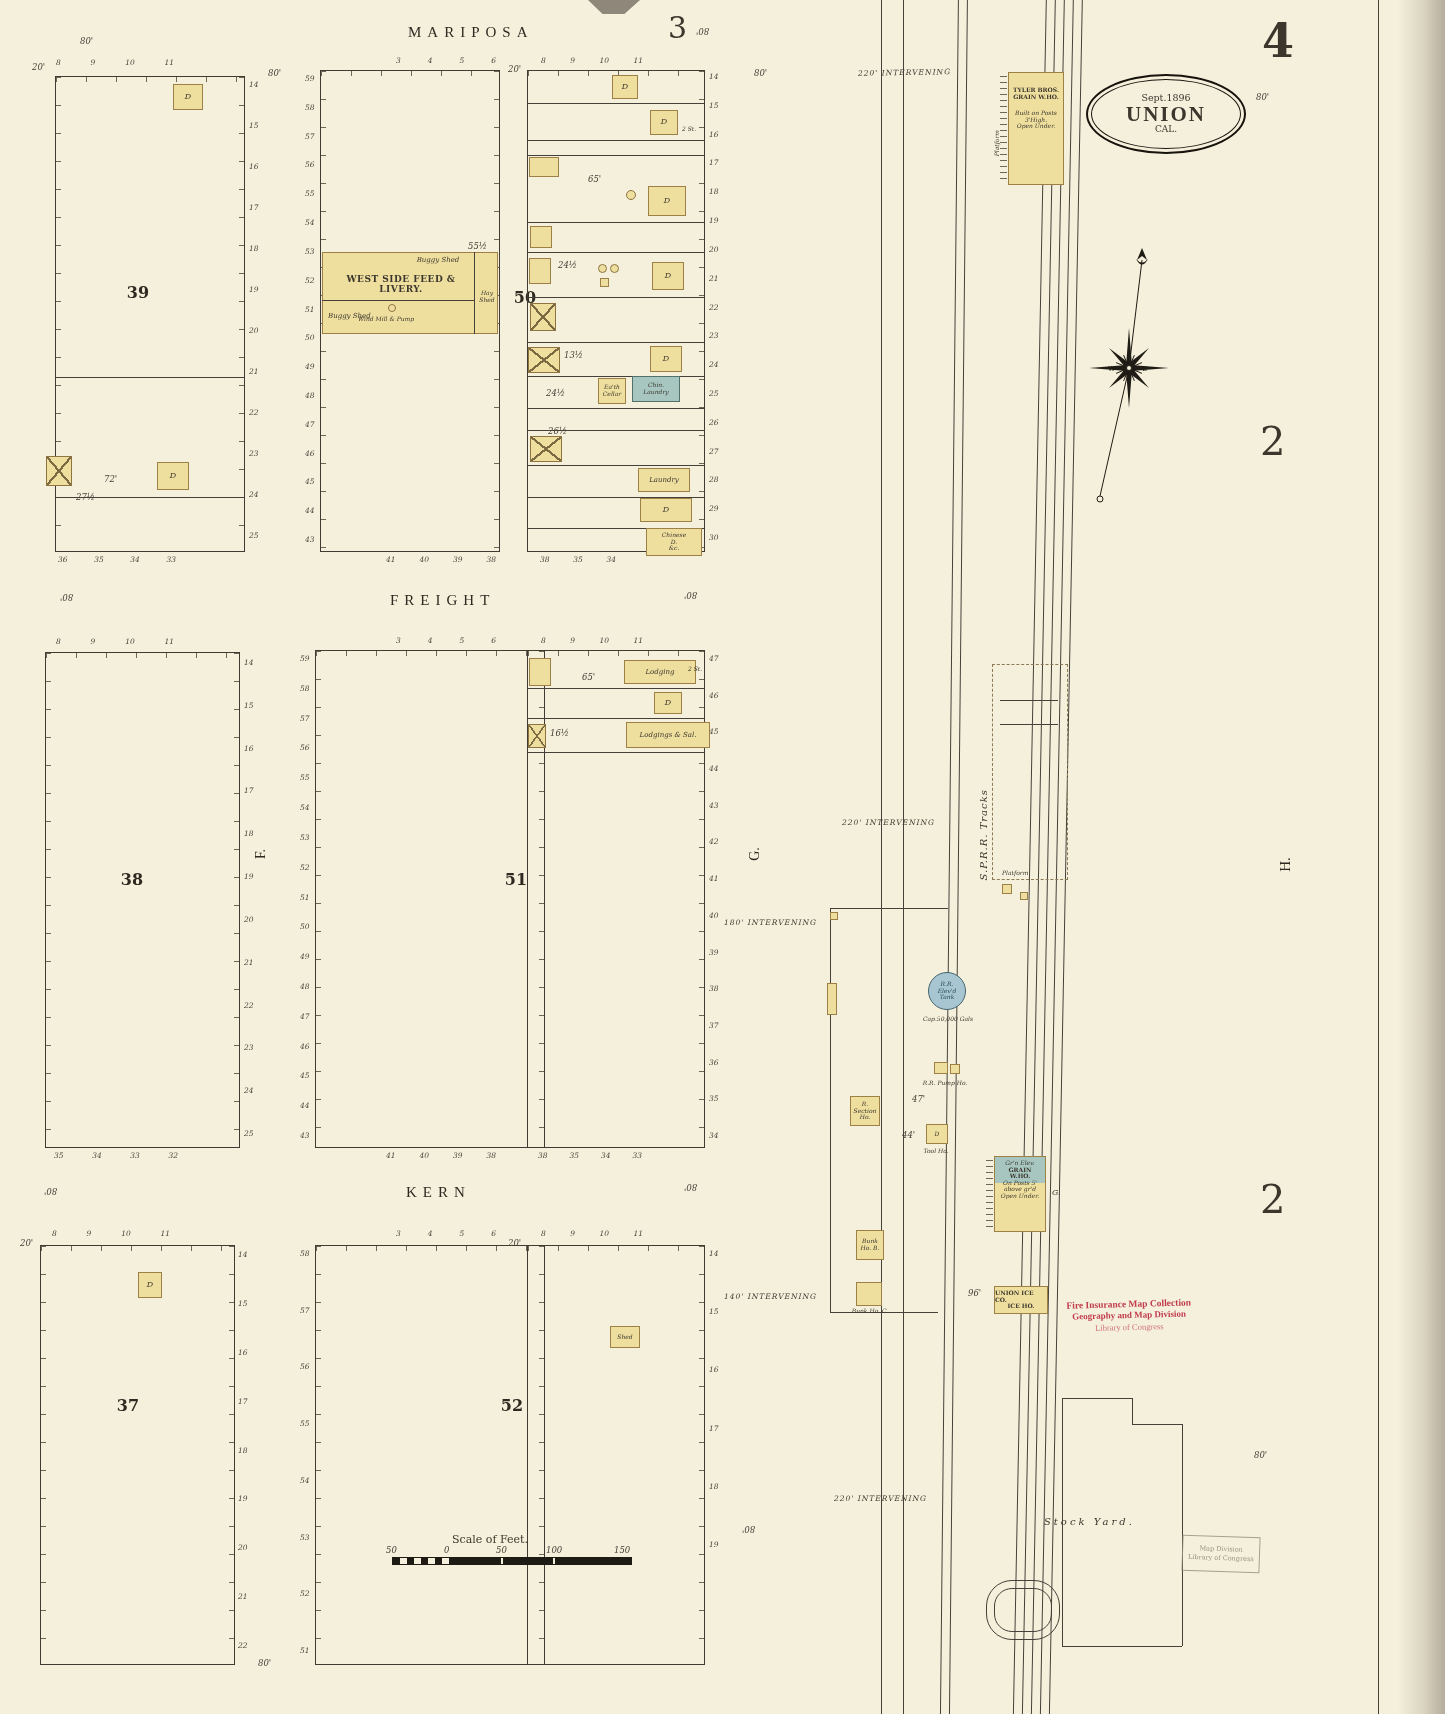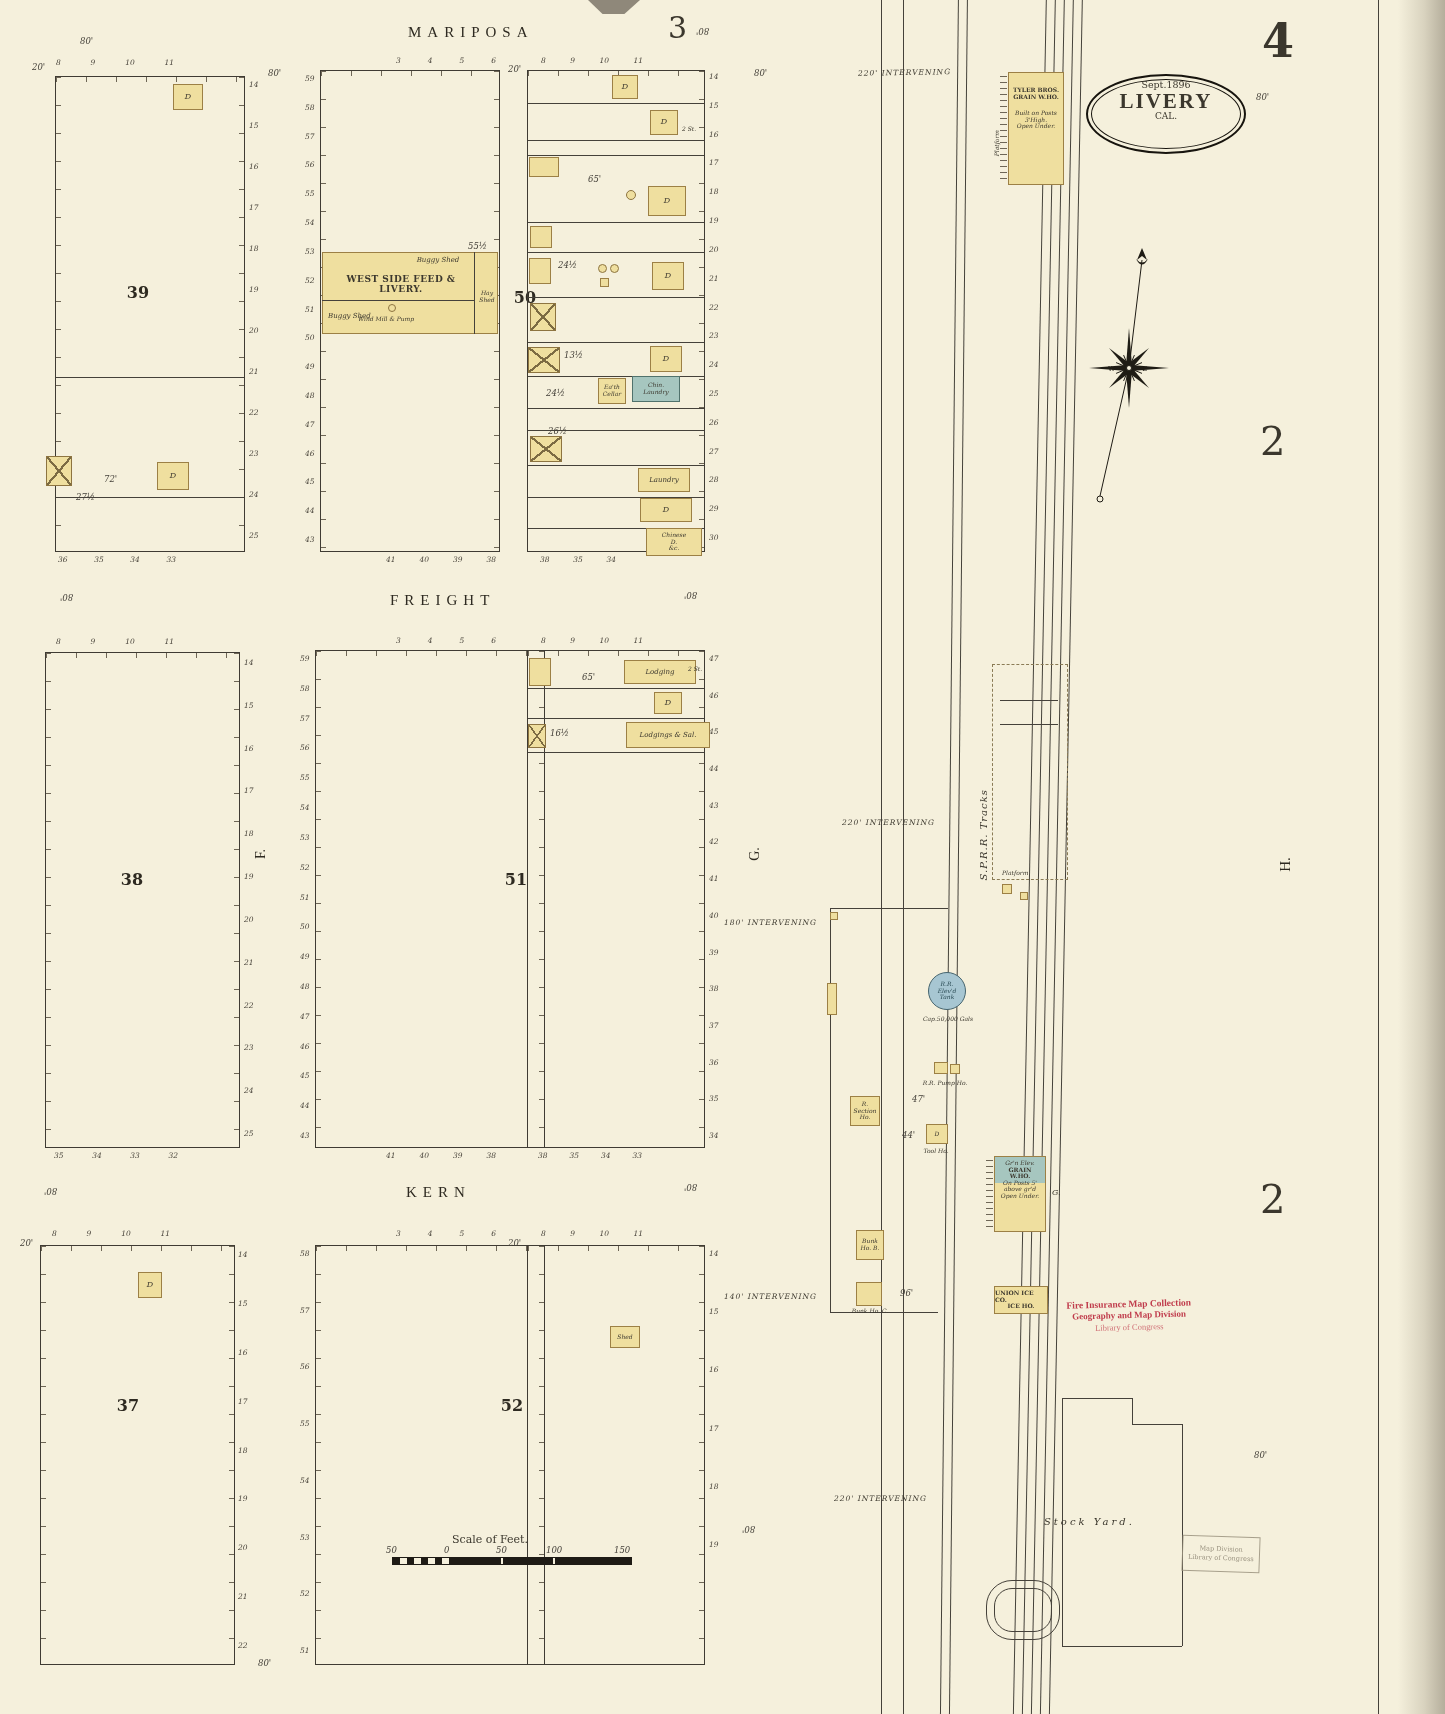--- a/index.html
+++ b/index.html
@@ -513,36 +513,36 @@
   <div class="bld" style="left:926px;top:1124px;width:22px;height:20px">
       <span class="tiny">D</span>
     </div>
   <div class="abs tiny c" style="left:916px;top:1148px;width:40px">Tool Ho.</div>
   <div class="bld" style="left:856px;top:1230px;width:28px;height:30px">
     <span class="tiny">Bunk</span>
     <span class="tiny">Ho. B.</span>
   </div>
   <div class="bld" style="left:856px;top:1282px;width:26px;height:24px"></div>
   <div class="abs tiny c" style="left:842px;top:1308px;width:56px">Bunk Ho. C.</div>
-  <div class="abs dim" style="left:900px;top:1288px">96'</div>
+  <div class="abs dim" style="left:968px;top:1288px">96'</div>
 
   <div class="hatchL" style="left:1000px;top:76px;width:7px;height:104px"></div>
   <div class="abs tiny rotl" style="left:962px;top:118px;width:70px">Platform</div>
   <div class="bld" style="left:1008px;top:72px;width:56px;height:113px;justify-content:flex-start;padding-top:14px">
     <span class="tiny" style="font-style:normal;font-weight:bold">TYLER BROS.</span>
     <span class="tiny" style="font-style:normal;font-weight:bold">GRAIN W.HO.</span>
     <span class="tiny" style="margin-top:10px">Built on Posts</span>
     <span class="tiny">3'High.</span>
     <span class="tiny">Open Under.</span>
   </div>
 
   <div class="abs" style="left:1086px;top:74px;width:156px;height:76px;border:2.5px solid #17140e;border-radius:50%">
-    <div style="position:absolute;inset:3px;border:1px solid #17140e;border-radius:50%;display:flex;flex-direction:column;align-items:center;line-height:1.05">
+    <div style="position:absolute;inset:3px;border:1px solid #17140e;border-radius:50%;display:flex;flex-direction:column;align-items:center;justify-content:center;line-height:1.05">
       <span style="font-size:9.5px">Sept.1896</span>
-      <span style="font-family:'Liberation Serif',serif;font-weight:bold;font-size:21px;letter-spacing:2px">LIVERY</span>
+      <span style="font-family:'Liberation Serif',serif;font-weight:bold;font-size:21px;letter-spacing:2px">UNION</span>
       <span style="font-size:9px">CAL.</span>
     </div>
   </div>
 
   <svg class="abs" style="left:1008px;top:246px" width="210" height="270" viewBox="0 0 210 270">
     <g stroke="#1f1c15" fill="none" stroke-width="1">
       <path d="M134 14 L121 122 L92 250"></path>
       <circle cx="92" cy="253" r="3"></circle>
     </g>
     <g fill="#1f1c15">

